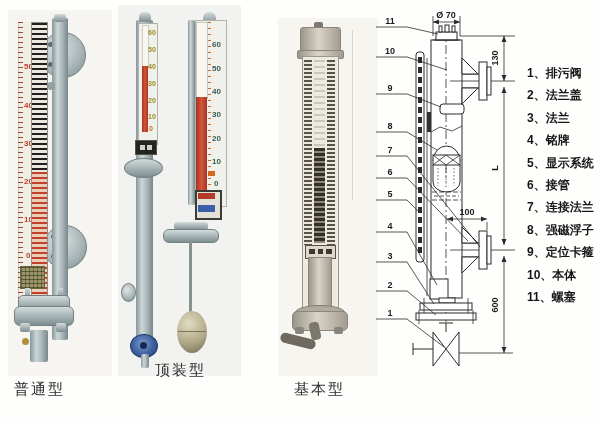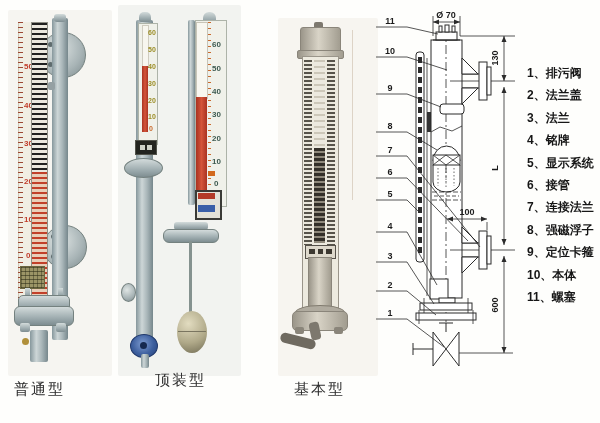--- a/index.html
+++ b/index.html
@@ -132,21 +132,21 @@
       <div class="abs" style="left:1px;top:1px;width:17px;height:6px;background:#b33a28;"></div>
       <div class="abs" style="left:1px;top:13px;width:17px;height:7px;background:#3a5fa8;"></div>
     </div>
     <div class="abs metal-h" style="left:56px;top:217px;width:34px;height:8px;border-radius:3px;"></div>
     <div class="abs metal-h" style="left:45px;top:224px;width:54px;height:12px;border-radius:6px;border:1px solid #74817f;"></div>
     <div class="abs" style="left:71px;top:236px;width:3px;height:72px;background:#85928f;"></div>
     <div class="abs ball" style="left:59px;top:306px;width:30px;height:42px;">
       <div class="abs" style="left:1px;top:20px;width:28px;height:1px;background:#7a7560;"></div>
     </div>
   </div>
-  <div class="type-label" style="left:155px;top:371px;">顶装型</div>
+  <div class="type-label" style="left:155px;top:361px;">顶装型</div>
 
   <div class="abs" style="left:278px;top:18px;width:100px;height:358px;">
     <div class="photo-bg" style="left:0;top:0;width:100px;height:358px;background:#f7f5f0;"></div>
     <div class="abs" style="left:74px;top:12px;width:1px;height:170px;background:#ddd3c6;"></div>
     <div class="abs" style="left:36px;top:4px;width:9px;height:7px;background:#7d786e;border-radius:2px;"></div>
     <div class="abs metal-gray" style="left:22px;top:9px;width:39px;height:25px;border-radius:3px;"></div>
     <div class="abs metal-gray" style="left:19px;top:32px;width:45px;height:7px;border-radius:2px;"></div>
     <div class="abs p3-col" style="left:24px;top:38px;width:35px;height:252px;"></div>
     <div class="abs p3-ticks" style="left:26px;top:42px;width:8px;height:185px;"></div>
     <div class="abs p3-ticks" style="left:49px;top:42px;width:8px;height:185px;"></div>

